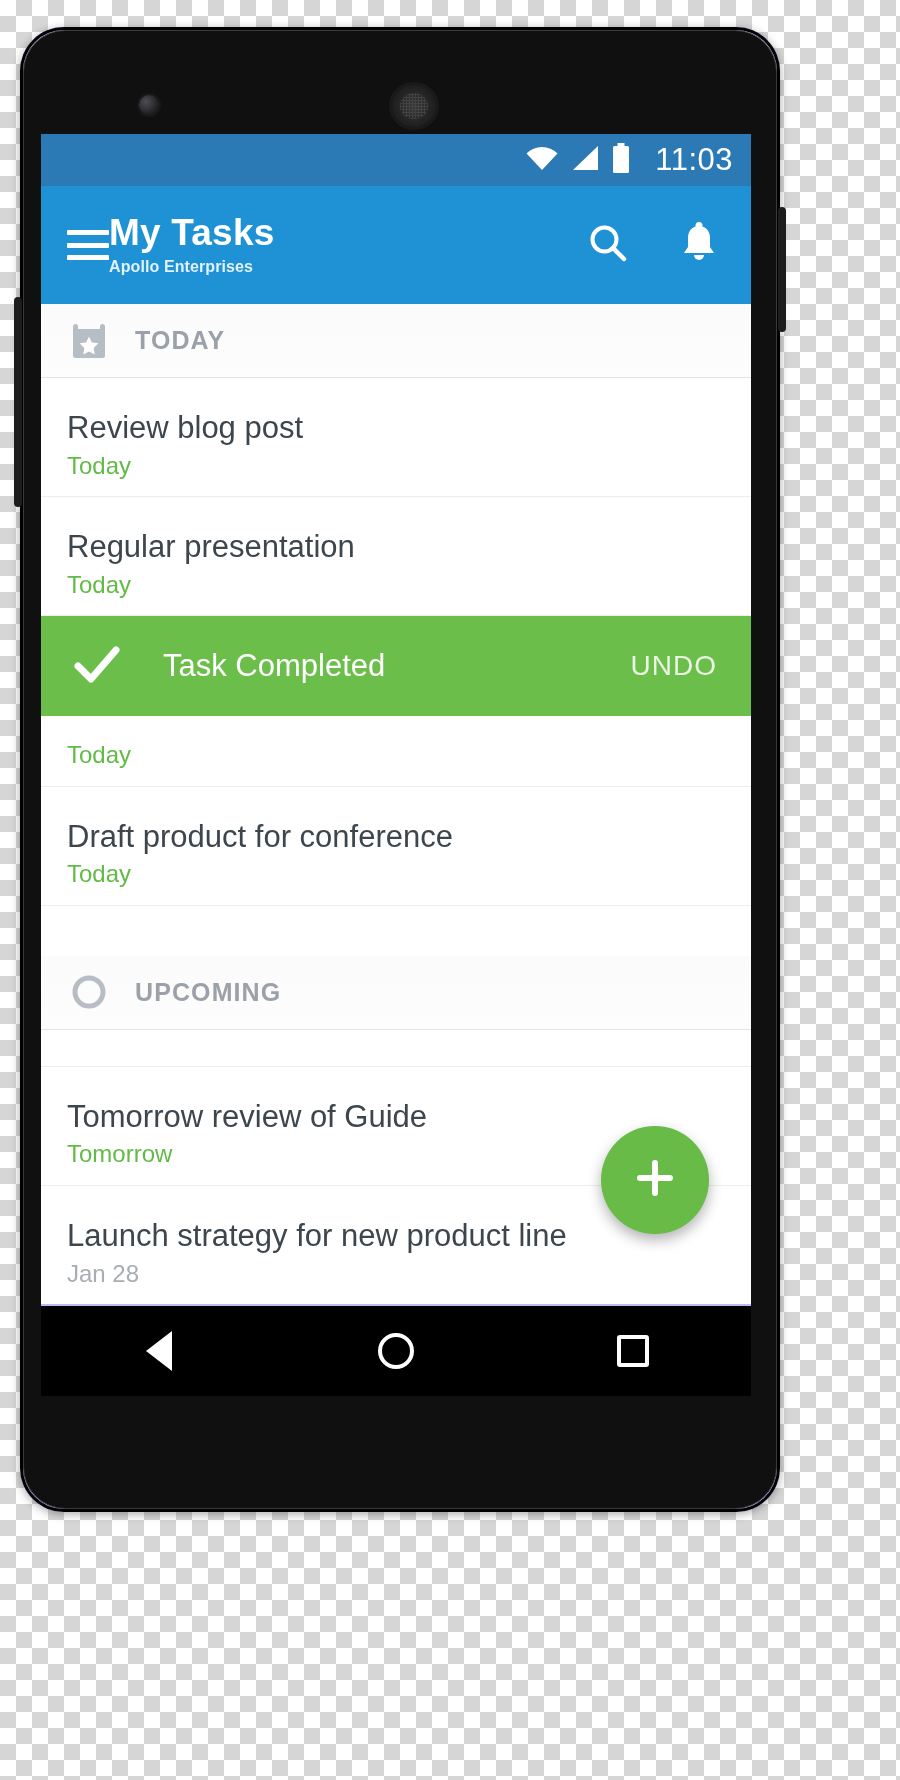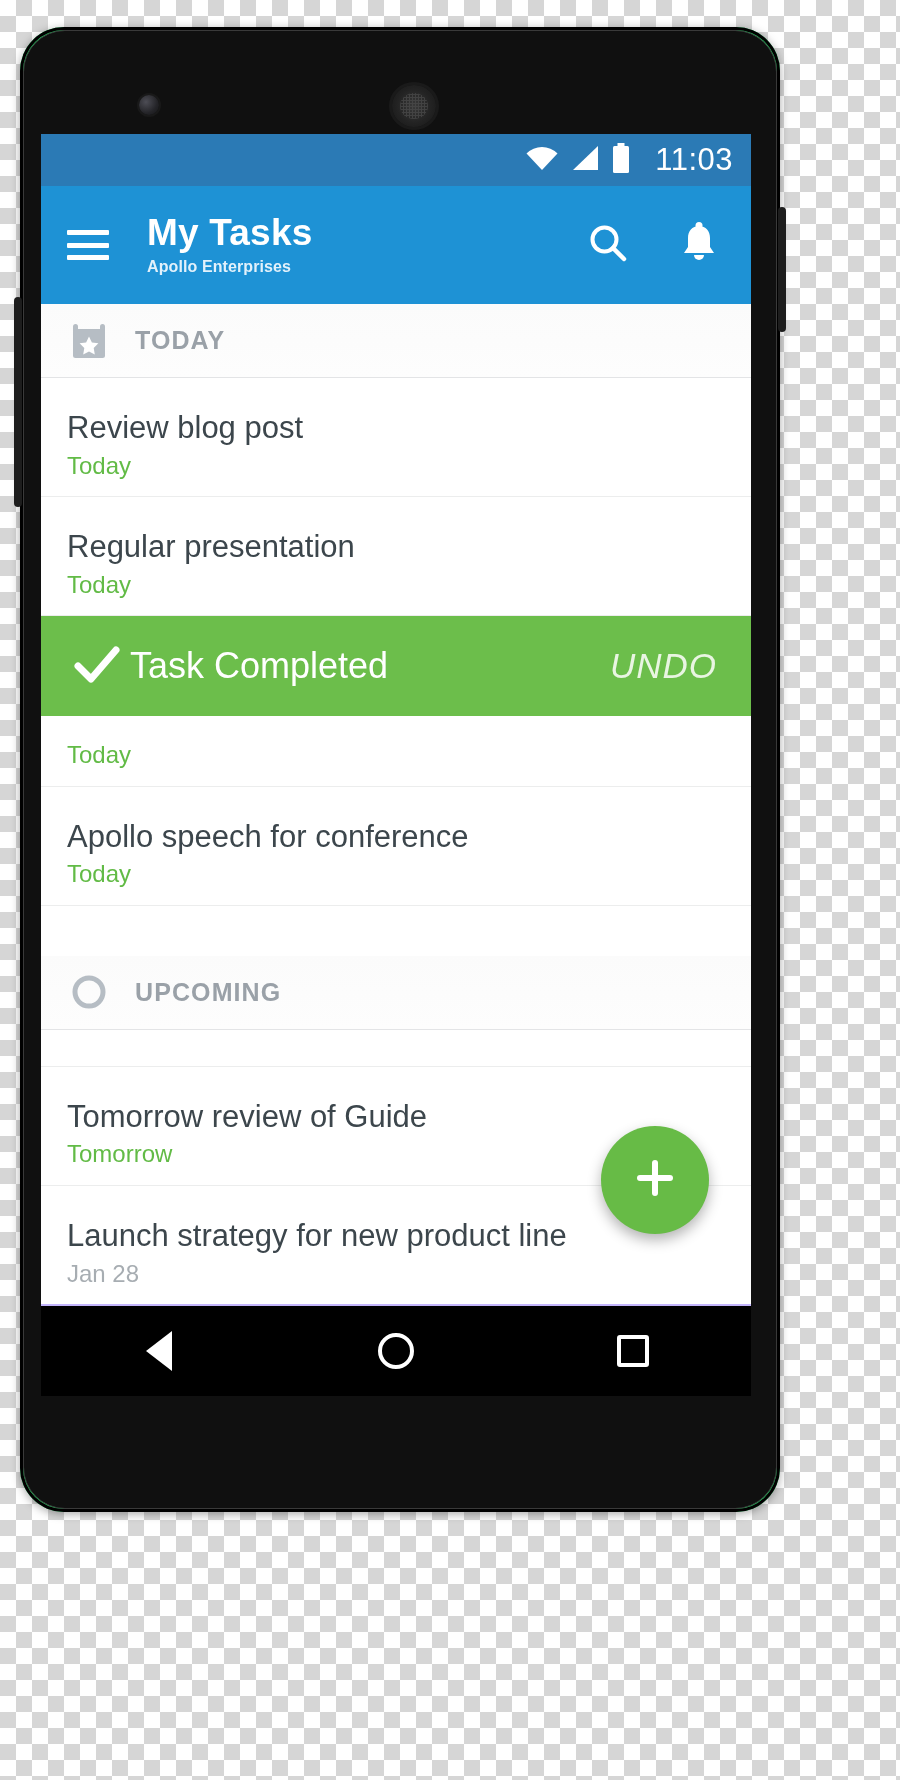--- a/index.html
+++ b/index.html
@@ -10,21 +10,21 @@
     background-image:
       linear-gradient(45deg,#d6d6d6 25%,transparent 25%,transparent 75%,#d6d6d6 75%),
       linear-gradient(45deg,#d6d6d6 25%,transparent 25%,transparent 75%,#d6d6d6 75%);
     background-size:32px 32px;
     background-position:0 0,16px 16px;
   }
 
   
   .phone{
     position:absolute;left:20px;top:27px;width:760px;height:1485px;
-    background:#22c55e;border-radius:44px;
+    background:#c4b5fd;border-radius:44px;
     box-shadow:0 0 0 3px #000 inset, 0 2px 10px rgba(0,0,0,.35);
   }
   .phone-inner{
     position:absolute;left:3px;top:3px;right:3px;bottom:3px;
     background:#101010;border-radius:42px;
     border:1px solid #3a3a3a;
   }
   .btn-side{
     position:absolute;background:#2c2c2c;border-radius:3px;
   }
@@ -63,21 +63,21 @@
   .sb-icons{display:flex;align-items:center;gap:11px;}
   .clock{color:#fff;font-size:31px;font-weight:400;margin-left:13px;letter-spacing:.5px;}
 
   
   .appbar{
     height:118px;background:#1e92d5;display:flex;align-items:center;
     padding:0 24px 0 26px;box-sizing:border-box;
   }
   .hamburger{width:42px;height:30px;display:flex;flex-direction:column;justify-content:space-between;cursor:pointer;}
   .hamburger span{display:block;height:5px;background:#fff;border-radius:1px;}
-  .titles{margin-left:38px;flex:1;}
+  .titles{flex:1;}
   .apptitle{color:#fff;font-size:37px;font-weight:bold;line-height:1.05;letter-spacing:.2px;}
   .appsub{color:#e2f1fb;font-size:16px;font-weight:bold;margin-top:6px;letter-spacing:.1px;}
   .bar-actions{display:flex;align-items:center;gap:50px;margin-right:8px;}
 
   
   .section{
     height:74px;display:flex;align-items:center;padding-left:28px;box-sizing:border-box;
     background:linear-gradient(#fbfbfb,#fdfdfd);border-bottom:1px solid #e3e4e6;
   }
   .section-ico{width:40px;display:flex;align-items:center;justify-content:center;}
@@ -96,22 +96,22 @@
   .sub-grey{color:#a7adb2;}
   .spacer{height:50px;background:#fff;}
   .row-last{border-bottom:5px solid #c4b5fd;}
 
   
   .snackbar{
     background:#6cbe4b;height:100px;display:flex;align-items:center;
     padding:0 34px 0 30px;box-sizing:border-box;
   }
   .snack-check{width:52px;display:flex;align-items:center;justify-content:center;}
-  .snack-msg{color:#fff;font-size:36px;margin-left:7px;flex:1;}
-  .snack-action{color:#e9f5e2;font-size:35px;letter-spacing:1px;cursor:pointer;font-style:italic;}
+  .snack-msg{color:#fff;font-size:31px;margin-left:40px;flex:1;}
+  .snack-action{color:#e9f5e2;font-size:28px;letter-spacing:1px;cursor:pointer;}
 
   
   .fab{
     position:absolute;right:42px;bottom:72px;width:108px;height:108px;border-radius:50%;
     background:#67bb46;display:flex;align-items:center;justify-content:center;
     box-shadow:0 6px 14px rgba(0,0,0,.3);cursor:pointer;
   }
 
   
   .navbar{
@@ -217,21 +217,21 @@
       </span>
       <span class="snack-msg">Task Completed</span>
       <span class="snack-action">UNDO</span>
     </div>
 
     <div class="row">
       <div class="row-sub sub-green">Today</div>
     </div>
 
     <div class="row">
-      <div class="row-title">Apollo speech for conference</div>
+      <div class="row-title">Draft product for conference</div>
       <div class="row-sub sub-green">Today</div>
     </div>
 
     <div class="spacer"></div>
 
     <div class="section">
       <span class="section-ico">
         <svg width="38" height="38" viewBox="0 0 38 38">
           <circle cx="19" cy="19" r="14" fill="none" stroke="#b6bdc4" stroke-width="5"></circle>
         </svg>

